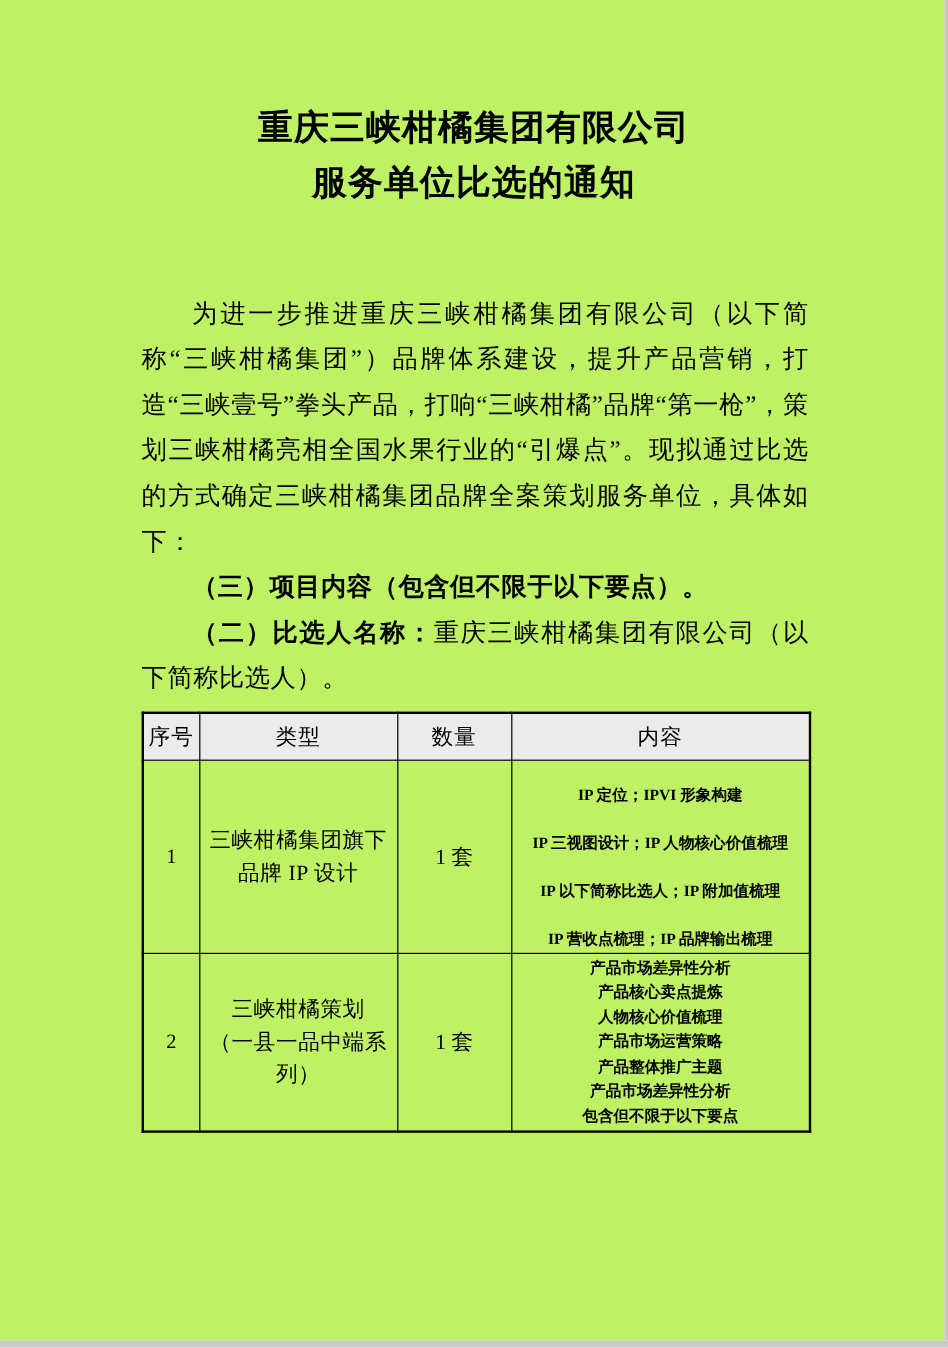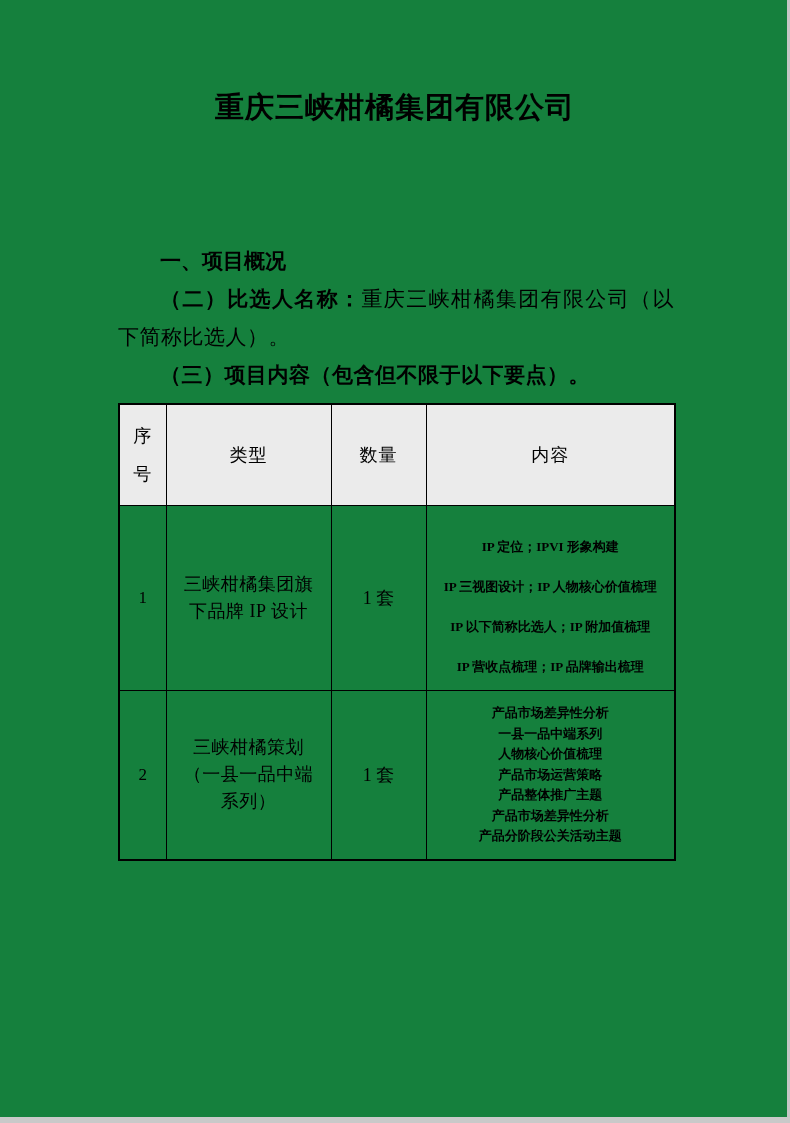--- a/index.html
+++ b/index.html
@@ -10,21 +10,21 @@
     background: #ffffff;
     overflow: hidden;
     font-family: "Liberation Serif", "DejaVu Serif", serif;
     color: #000;
   }
   .page {
     position: absolute;
     left: 0; top: 0;
     width: 787px;
     height: 1117px;
-    background: #15803d;
+    background: #bef264;
   }
   .edge-right {
     position: absolute;
     left: 787px; top: 0;
     width: 3px; height: 1117px;
     background: #c7c7c7;
   }
   .edge-bottom {
     position: absolute;
     left: 0; top: 1117px;
@@ -67,21 +67,21 @@
   .item-bold { font-weight: 700; }
   table.doc-table {
     margin-top: 9px;
     border-collapse: collapse;
     table-layout: fixed;
     width: 556px;
     border: 2px solid #000;
   }
   table.doc-table th, table.doc-table td {
     border: 1.5px solid #000;
-    padding: 12px;
+    padding: 0;
     text-align: center;
     vertical-align: middle;
     font-family: Liberation Serif, serif;
   }
   table.doc-table th {
     background: #ebebeb;
     height: 35px;
     font-size: 18px;
     font-weight: 400;
     letter-spacing: 1px;
@@ -95,31 +95,32 @@
   tr.row1 td.content-cell .cline { line-height: 23px; margin-top: 17px; }
   tr.row2 td.content-cell .cline { line-height: 20.5px; }
 </style>
 </head>
 <body>
 
 <div class="page">
 
   <div class="title-block">
     <div>重庆三峡柑橘集团有限公司</div>
+    <div>服务单位比选的通知</div>
   </div>
 
   <div class="doc-body">
 
-
-    <p class="heading">一、项目概况</p>
+    <p class="para">为进一步推进重庆三峡柑橘集团有限公司（以下简称“三峡柑橘集团”）品牌体系建设，提升产品营销，打造“三峡壹号”拳头产品，打响“三峡柑橘”品牌“第一枪”，策划三峡柑橘亮相全国水果行业的“引爆点”。现拟通过比选的方式确定三峡柑橘集团品牌全案策划服务单位，具体如下：</p>
 
 
-    <p class="para"><span class="item-label">（二）比选人名称：</span><span>重庆三峡柑橘集团有限公司（以下简称比选人）。</span></p>
 
     <p class="para item-bold"><span class="item-label">（三）项目内容</span><span>（包含但不限于以下要点）。</span></p>
+
+    <p class="para"><span class="item-label">（二）比选人名称：</span><span>重庆三峡柑橘集团有限公司（以下简称比选人）。</span></p>
 
     <table class="doc-table">
       <colgroup>
         <col style="width:47px">
         <col style="width:165px">
         <col style="width:95px">
         <col style="width:249px">
       </colgroup>
       <thead>
         <tr>
@@ -143,26 +144,26 @@
         </tr>
         <tr class="row2">
           <td class="no-cell">2</td>
           <td class="type-cell">
             <div>三峡柑橘策划</div>
             <div>（一县一品中端系列）</div>
           </td>
           <td class="qty-cell">1 套</td>
           <td class="content-cell">
             <div class="cline">产品市场差异性分析</div>
-            <div class="cline">一县一品中端系列</div>
+            <div class="cline">产品核心卖点提炼</div>
             <div class="cline">人物核心价值梳理</div>
             <div class="cline">产品市场运营策略</div>
             <div class="cline">产品整体推广主题</div>
             <div class="cline">产品市场差异性分析</div>
-            <div class="cline">产品分阶段公关活动主题</div>
+            <div class="cline">包含但不限于以下要点</div>
           </td>
         </tr>
       </tbody>
     </table>
 
   </div>
 </div>
 
 <div class="edge-right"></div>
 <div class="edge-bottom"></div>

